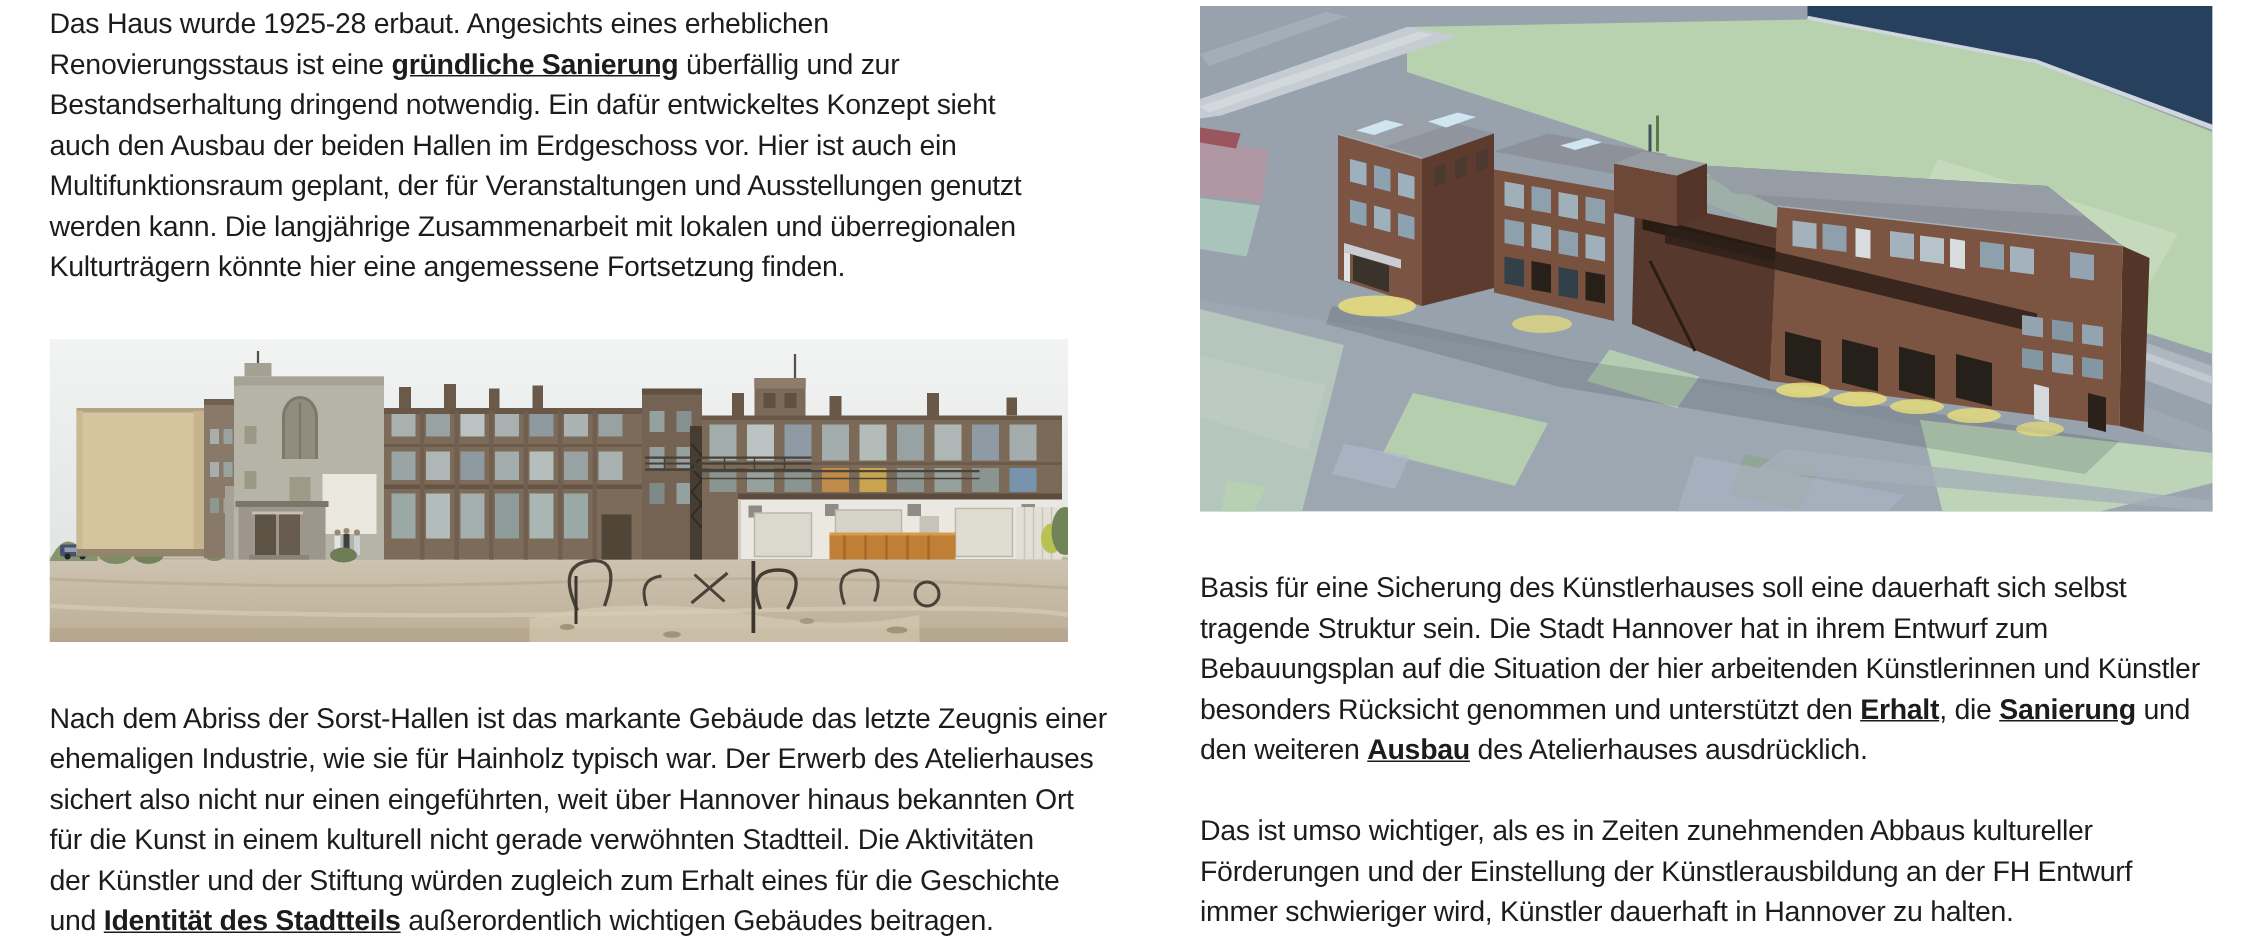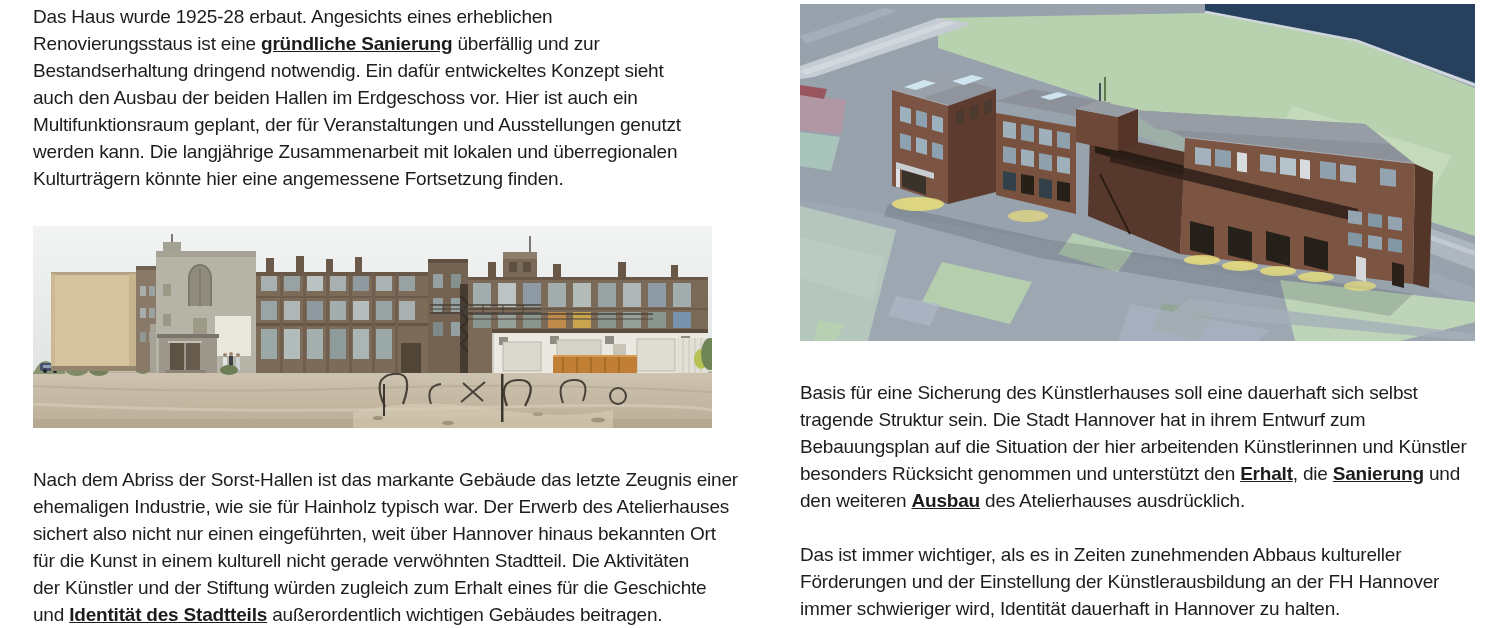--- a/index.html
+++ b/index.html
@@ -359,14 +359,14 @@
         <polygon points="276,105 296,97 338,105 318,113" fill="#989da4"></polygon>
         <polygon points="318,113 338,105 338,139 318,147" fill="#543428"></polygon>
         <line x1="300" y1="79" x2="300" y2="97" stroke="#44505a" stroke-width="2"></line>
         <line x1="305" y1="73" x2="305" y2="97" stroke="#5d7a4c" stroke-width="2"></line>
       </g>
     </svg>
   </figure>
 
   <p class="para" style="left:800px;top:379px;"><span>Basis für eine Sicherung des Künstlerhauses soll eine dauerhaft sich selbst</span><br><span>tragende Struktur sein. Die Stadt Hannover hat in ihrem Entwurf zum</span><br><span>Bebauungsplan auf die Situation der hier arbeitenden Künstlerinnen und Künstler</span><br><span>besonders Rücksicht genommen und unterstützt den </span><b>Erhalt</b><span>, die </span><b>Sanierung</b><span> und</span><br><span>den weiteren </span><b>Ausbau</b><span> des Atelierhauses ausdrücklich.</span></p>
 
-  <p class="para" style="left:800px;top:541px;"><span>Das ist immer wichtiger, als es in Zeiten zunehmenden Abbaus kultureller</span><br><span>Förderungen und der Einstellung der Künstlerausbildung an der FH Hannover</span><br><span>immer schwieriger wird, Identität dauerhaft in Hannover zu halten.</span></p>
+  <p class="para" style="left:800px;top:541px;"><span>Das ist umso wichtiger, als es in Zeiten zunehmenden Abbaus kultureller</span><br><span>Förderungen und der Einstellung der Künstlerausbildung an der FH Entwurf</span><br><span>immer schwieriger wird, Künstler dauerhaft in Hannover zu halten.</span></p>
 </div>
 
 </body></html>

